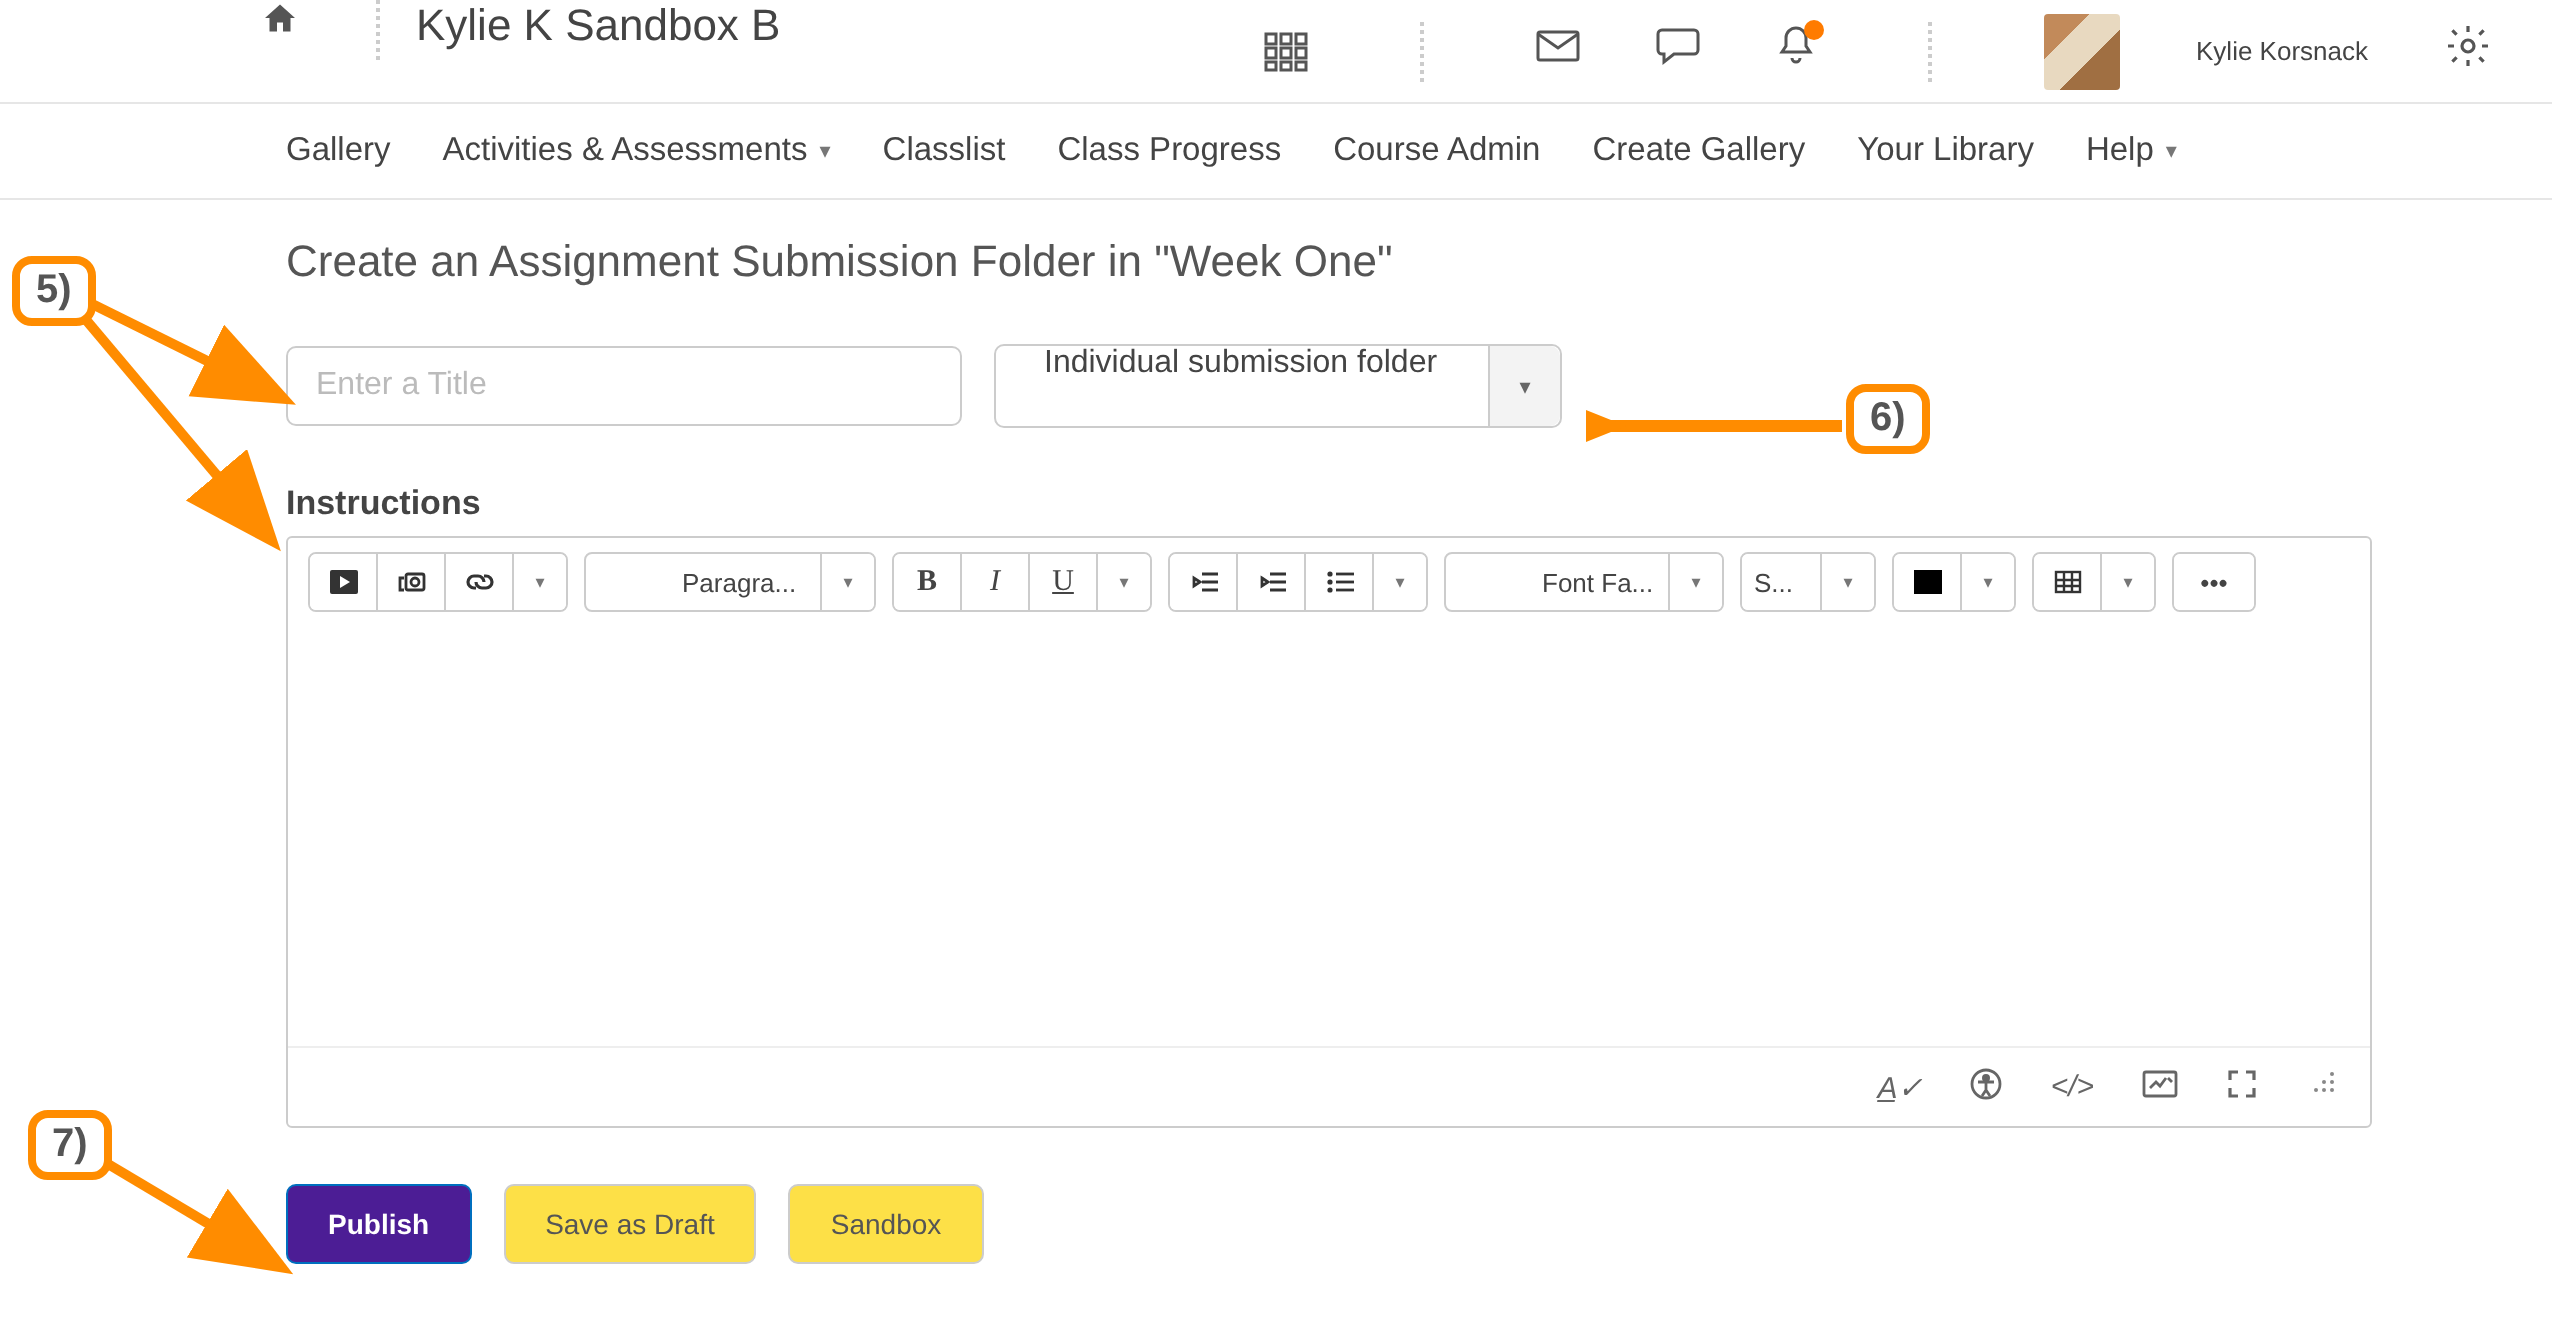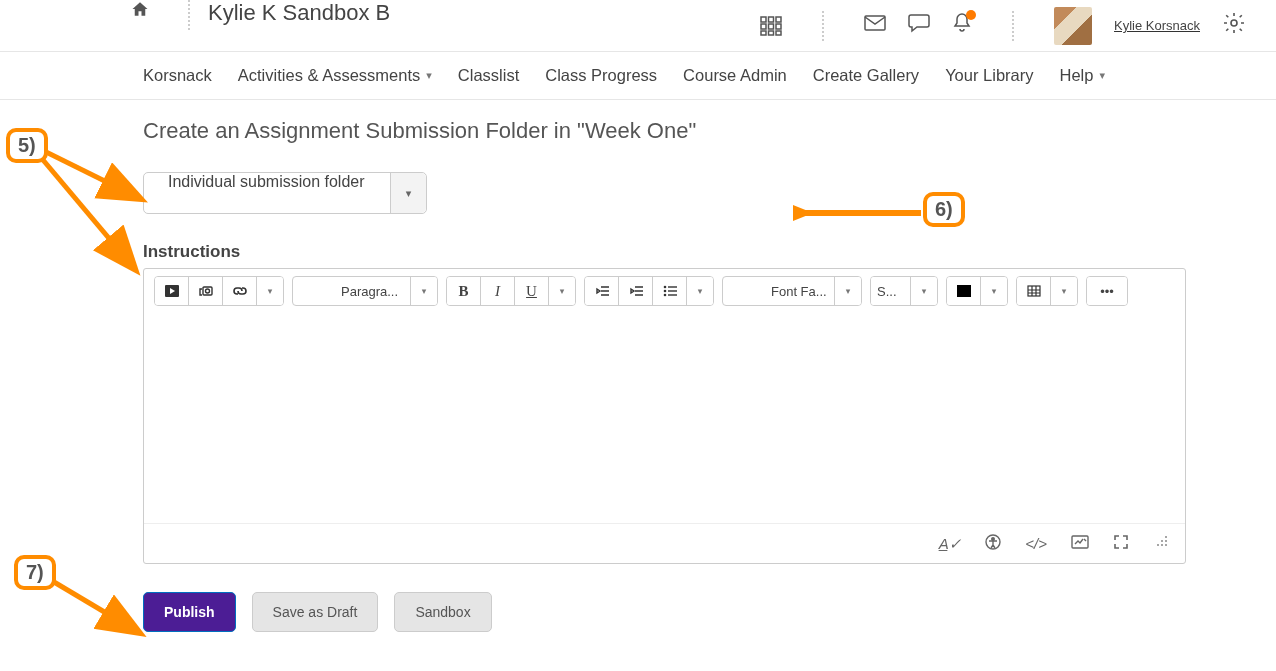--- a/index.html
+++ b/index.html
@@ -3,21 +3,21 @@
 <meta charset="utf-8">
 <style>
 * { margin:0; padding:0; box-sizing:border-box; }
 body { font-family: -apple-system, BlinkMacSystemFont, "Segoe UI", Arial, sans-serif; background:#fff; color:#333; width:1276px; height:671px; position:relative; overflow:hidden; }
 
 
 .topbar { height:52px; border-bottom:1px solid #e6e6e6; display:flex; padding:0 30px 0 130px; }
 .topbar .home { font-size:18px; color:#555; margin-right:20px; cursor:pointer; }
 .topbar .dotted { height:30px; border-left:2px dotted #ccc; margin:0 18px; }
 .topbar .course-title { font-size:22px; color:#444; flex:1; }
-.topbar .right-icons { display:flex; align-items:center; gap:22px;text-decoration:underline; }
+.topbar .right-icons { display:flex; align-items:center; gap:38px; }
 .topbar .icon { font-size:18px; color:#555; cursor:pointer; position:relative; }
 .topbar .badge-dot { position:absolute; top:-2px; right:-4px; width:10px; height:10px; background:#ff7b00; border-radius:50%; }
 .topbar .grid-icon svg { display:block; }
 .topbar .avatar { width:38px; height:38px; background:linear-gradient(135deg,#c28a5a 0 30%,#e8d9c0 30% 60%,#a06f42 60%); border-radius:2px; }
 .topbar .username { font-size:13px; color:#444; }
 .topbar .gear { font-size:22px; color:#555; cursor:pointer; }
 
 
 .navbar { height:48px; display:flex; align-items:center; gap:26px; padding:0 0 0 143px; font-size:16.5px; color:#444; border-bottom:1px solid #e6e6e6; }
 .navbar .nav-item { cursor:pointer; display:flex; align-items:center; gap:6px; }
@@ -45,21 +45,21 @@
 .btn .bold { font-weight:700; font-size:15px; font-family:serif; }
 .btn .ital { font-style:italic; font-family:serif; font-size:15px; }
 .btn .under { text-decoration:underline; font-family:serif; font-size:15px; }
 .btn .swatch { width:14px; height:12px; background:#000; display:inline-block; }
 .editor-body { height:210px; background:#fff; }
 .editor-footer { height:40px; border-top:1px solid #eee; display:flex; align-items:center; justify-content:flex-end; gap:24px; padding:0 16px; color:#666; }
 .editor-footer .ficon { cursor:pointer; font-size:15px; font-style:italic; }
 
 
 .actions { display:flex; gap:16px; margin-top:28px; }
-.abtn { height:40px; padding:0 20px; border-radius:5px; border:1px solid #ccc; background:#e5e5e5; font-size:14px; color:#555; cursor:pointer; display:flex; align-items:center; }
+.abtn { height:40px; padding:0 20px; border-radius:5px; border:1px solid #ccc; background:#fde047; font-size:14px; color:#555; cursor:pointer; display:flex; align-items:center; }
 .abtn.primary { background:#4c1d95; color:#fff; border-color:#006fbf; font-weight:600; }
 
 
 .callout { position:absolute; background:#fff; border:4px solid #ff8c00; border-radius:10px; font-size:20px; font-weight:700; color:#555; padding:2px 8px; z-index:20; }
 .arrow { position:absolute; z-index:19; }
 </style>
 </head>
 <body>
 
 <div class="topbar">
@@ -108,40 +108,41 @@
     <span class="gear">
       <svg width="24" height="24" viewBox="0 0 24 24" fill="none" stroke="#555" stroke-width="1.6">
           <circle cx="12" cy="12" r="3"></circle>
           <path d="M12 2v3M12 19v3M4.2 4.2l2.1 2.1M17.7 17.7l2.1 2.1M2 12h3M19 12h3M4.2 19.8l2.1-2.1M17.7 6.3l2.1-2.1"></path>
         </svg>
     </span>
   </div>
 </div>
 
 <div class="navbar">
-  <span class="nav-item">Korsnack</span>
+  <span class="nav-item">Gallery</span>
   <span class="nav-item">
       <span>Activities &amp; Assessments</span>
       <span class="chev">▾</span>
     </span>
   <span class="nav-item">Classlist</span>
   <span class="nav-item">Class Progress</span>
   <span class="nav-item">Course Admin</span>
   <span class="nav-item">Create Gallery</span>
   <span class="nav-item">Your Library</span>
   <span class="nav-item">
       <span>Help</span>
       <span class="chev">▾</span>
     </span>
 </div>
 
 <div class="main">
   <h1 class="page-title">Create an Assignment Submission Folder in "Week One"</h1>
 
   <div class="row">
+    <input class="title-input" placeholder="Enter a Title" style="">
     <div class="select-wrap">
       <span>Individual submission folder</span>
       <span class="chev-box">▾</span>
     </div>
   </div>
 
   <div class="section-label">Instructions</div>
 
   <div class="editor">
     <div class="toolbar">

